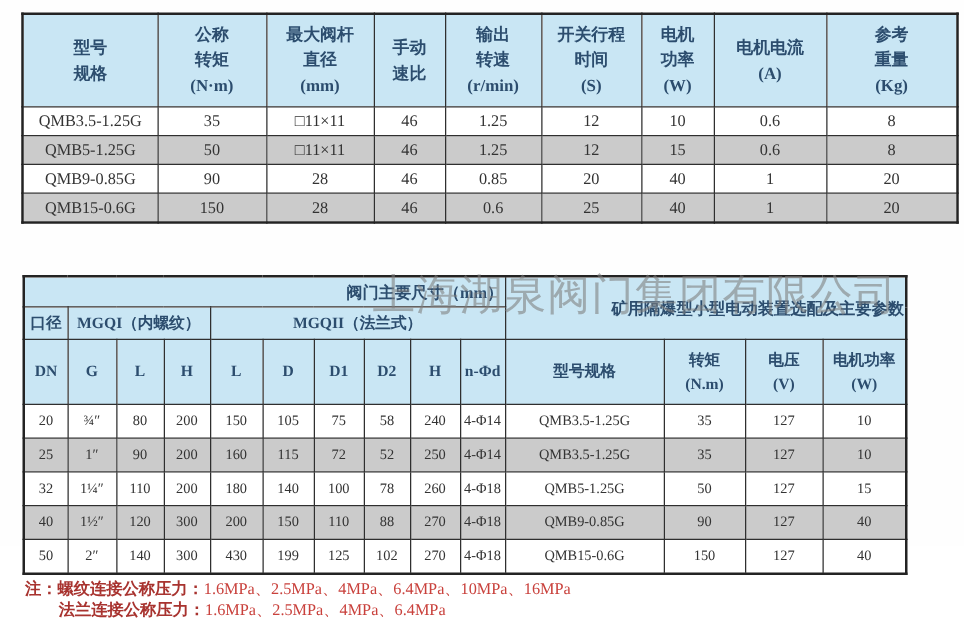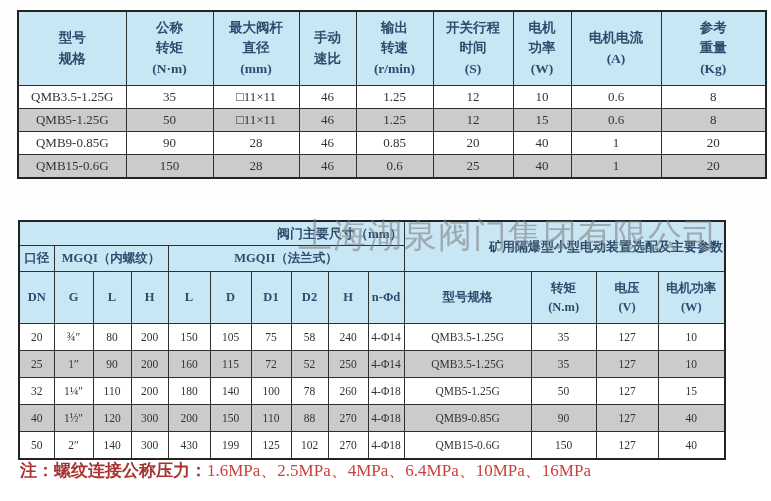--- a/index.html
+++ b/index.html
@@ -37,21 +37,21 @@
 
   
   .watermark{
     position:absolute;left:298px;top:213px;
     font-size:34px;letter-spacing:1px;
     color:rgba(125,125,125,0.58);
     z-index:10;pointer-events:none;white-space:nowrap;
   }
 
   
-  .notes{position:absolute;left:20px;top:462px;font-size:17px;line-height:17px;}
+  .notes{position:absolute;left:20px;top:462px;font-size:13px;line-height:17px;}
   .note-label{color:#a8332f;font-weight:bold;}
   .note-val{color:#c9413c;}
   .note-line.indent{padding-left:27px;}
 </style>
 </head>
 <body>
 
 <div class="page">
 
   <table class="t1">
@@ -252,15 +252,16 @@
           <td>QMB15-0.6G</td>
           <td>150</td>
           <td>127</td>
           <td>40</td>
         </tr>
       </tbody>
   </table>
 
   <div class="notes">
     <div class="note-line"><span class="note-label">注：</span><span class="note-label">螺纹连接公称压力：</span><span class="note-val">1.6MPa、2.5MPa、4MPa、6.4MPa、10MPa、16MPa</span></div>
+    <div class="note-line indent"><span class="note-label">法兰连接公称压力：</span><span class="note-val">1.6MPa、2.5MPa、4MPa、6.4MPa</span></div>
   </div>
 
 </div>
 
 </body></html>

